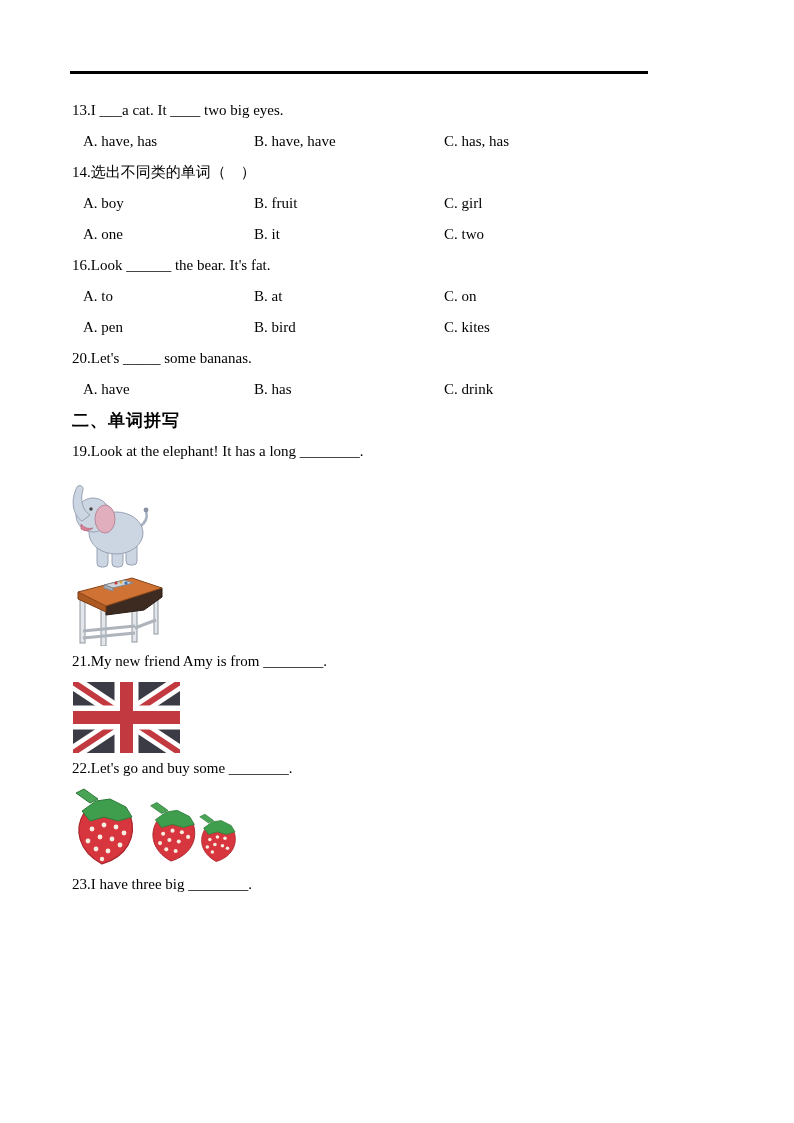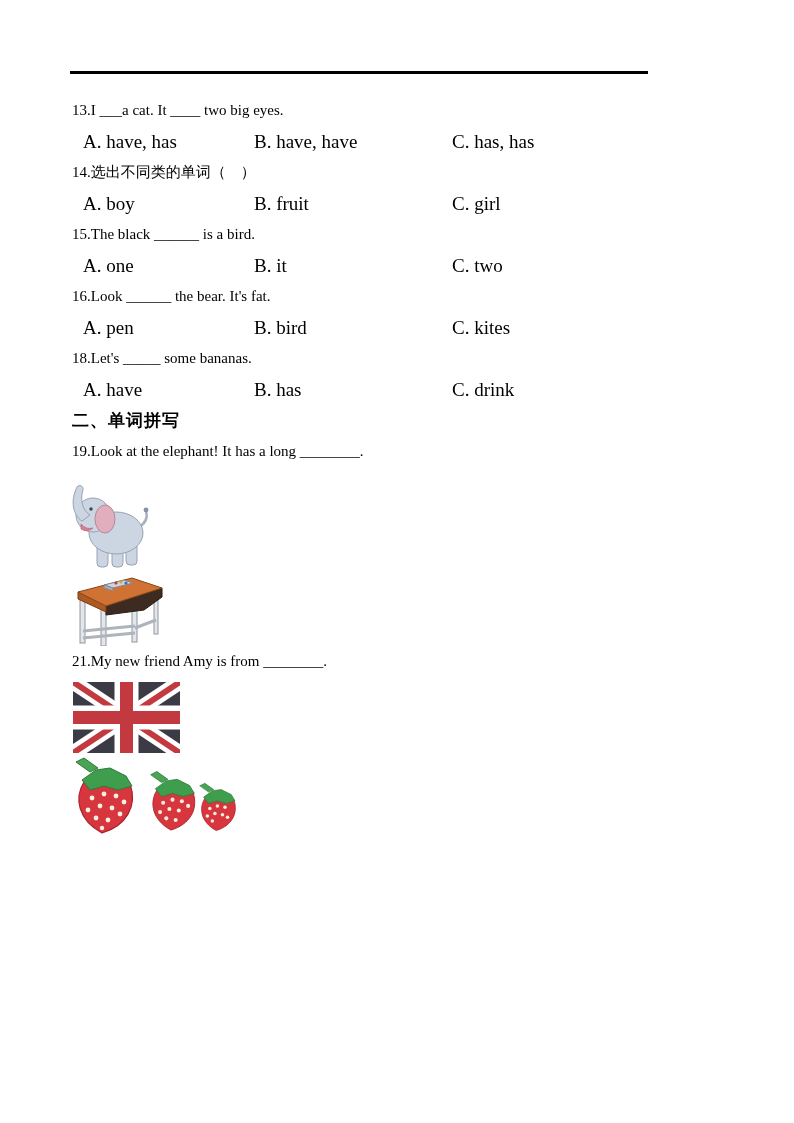--- a/index.html
+++ b/index.html
@@ -1,25 +1,25 @@
 <!DOCTYPE html>
 <html><head>
 <meta charset="utf-8">
 <style>
   html,body{margin:0;padding:0;background:#fff;}
   body{width:794px;height:1123px;font-family:"Liberation Serif","DejaVu Sans",serif;color:#000;}
   .page{position:relative;width:648px;height:1123px;background:#fff;overflow:hidden;}
   .top-rule{position:absolute;left:70px;top:71px;width:654px;height:3px;background:#000;}
   .content{position:absolute;left:72px;top:95px;width:660px;}
   .qline{height:31px;line-height:31px;font-size:15px;white-space:pre;}
-  .optrow{position:relative;height:31px;font-size:19px;}
+  .optrow{position:relative;height:31px;font-size:15px;}
   .opt{position:absolute;top:0;line-height:31px;white-space:pre;}
   .opt-a{left:11px;}
   .opt-b{left:182px;}
-  .opt-c{left:380px;}
+  .opt-c{left:372px;}
   .section-title{height:31px;line-height:31px;font-size:17px;font-weight:bold;
     font-family:Liberation Serif, serif;letter-spacing:1px;}
   .img-wrap{display:block;}
   .img-elephant{margin:14px 0 0 -3px;width:85px;height:88px;}
   .img-desk{margin:7px 0 0 0;width:93px;height:70px;}
   .img-flag{margin:5px 0 0 1px;width:107px;height:71px;}
   .img-straw{margin:3px 0 0 -2px;width:172px;height:82px;}
   svg{display:block;}
 </style>
 </head>
@@ -41,42 +41,46 @@
     <div>
       <div class="qline">14.选出不同类的单词（　）</div>
       <div class="optrow">
         <span class="opt opt-a">A. boy</span>
         <span class="opt opt-b">B. fruit</span>
         <span class="opt opt-c">C. girl</span>
       </div>
     </div>
 
     <div>
-      <div class="qline">15.The black ______ is a bird.</div>
       <div class="optrow">
         <span class="opt opt-a">A. one</span>
         <span class="opt opt-b">B. it</span>
         <span class="opt opt-c">C. two</span>
       </div>
     </div>
 
     <div>
       <div class="qline">16.Look ______ the bear. It's fat.</div>
+      <div class="optrow">
+        <span class="opt opt-a">A. to</span>
+        <span class="opt opt-b">B. at</span>
+        <span class="opt opt-c">C. on</span>
+      </div>
     </div>
 
     <div>
       <div class="optrow">
         <span class="opt opt-a">A. pen</span>
         <span class="opt opt-b">B. bird</span>
         <span class="opt opt-c">C. kites</span>
       </div>
     </div>
 
     <div>
-      <div class="qline">18.Let's _____ some bananas.</div>
+      <div class="qline">20.Let's _____ some bananas.</div>
       <div class="optrow">
         <span class="opt opt-a">A. have</span>
         <span class="opt opt-b">B. has</span>
         <span class="opt opt-c">C. drink</span>
       </div>
     </div>
 
     <div class="section-title">二、单词拼写</div>
 
     <div class="qline">19.Look at the elephant! It has a long ________.</div>
@@ -128,20 +132,21 @@
     <div class="img-wrap img-flag">
       <svg width="107" height="71" viewBox="0 0 107 71">
         <rect width="107" height="71" fill="#3b3b45"></rect>
         <path d="M0,0 L107,71 M107,0 L0,71" stroke="#ffffff" stroke-width="15"></path>
         <path d="M0,0 L107,71 M107,0 L0,71" stroke="#c23a40" stroke-width="6"></path>
         <path d="M53.5,0 V71 M0,35.5 H107" stroke="#ffffff" stroke-width="24"></path>
         <path d="M53.5,0 V71 M0,35.5 H107" stroke="#c23a40" stroke-width="13"></path>
       </svg>
     </div>
 
+    <div class="qline">22.Let's go and buy some ________.</div>
     <div class="img-wrap img-straw">
       <svg width="172" height="82" viewBox="0 0 172 82">
         <g>
           <g transform="translate(0,0)">
             <path d="M20,16 L6,6 L14,2 L28,12 Z" fill="#4aa455" stroke="#2d7a38" stroke-width="1"></path>
             <path d="M14,26 C4,42 8,64 32,77 C56,70 68,50 60,28 C46,14 26,14 14,26 Z" fill="#d8363f" stroke="#a8222a" stroke-width="1.2"></path>
             <path d="M12,24 L26,14 L40,12 L56,20 L62,30 L48,34 L34,30 L20,34 Z" fill="#3f9e4d" stroke="#2d7a38" stroke-width="1"></path>
             <g fill="#f6efdf">
               <circle cx="22" cy="42" r="2.4"></circle>
                 <circle cx="34" cy="38" r="2.4"></circle>
@@ -184,15 +189,16 @@
                 <circle cx="30" cy="50" r="2.8"></circle>
                 <circle cx="42" cy="52" r="2.8"></circle>
               <circle cx="26" cy="62" r="2.8"></circle>
                 <circle cx="50" cy="56" r="2.8"></circle>
             </g>
           </g>
         </g>
       </svg>
     </div>
 
+    <div class="qline">23.I have three big ________.</div>
 
   </div>
 </div>
 
 </body></html>

